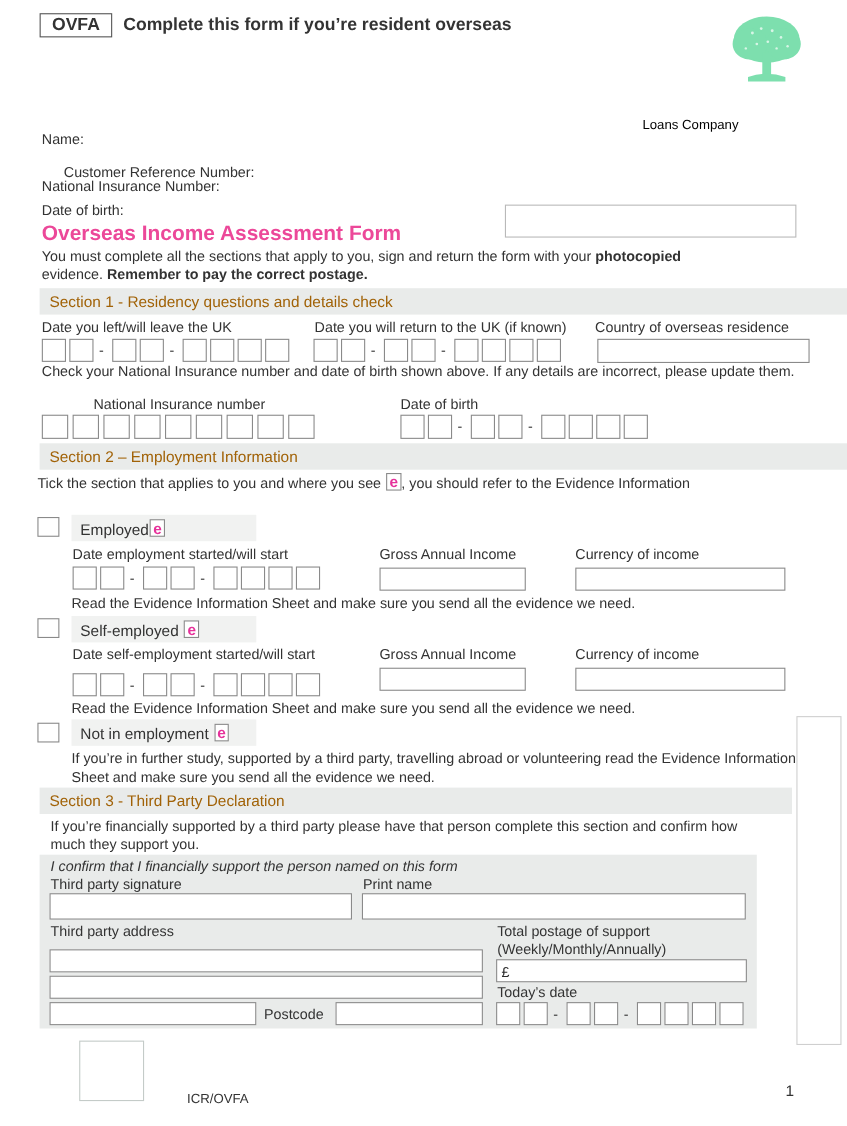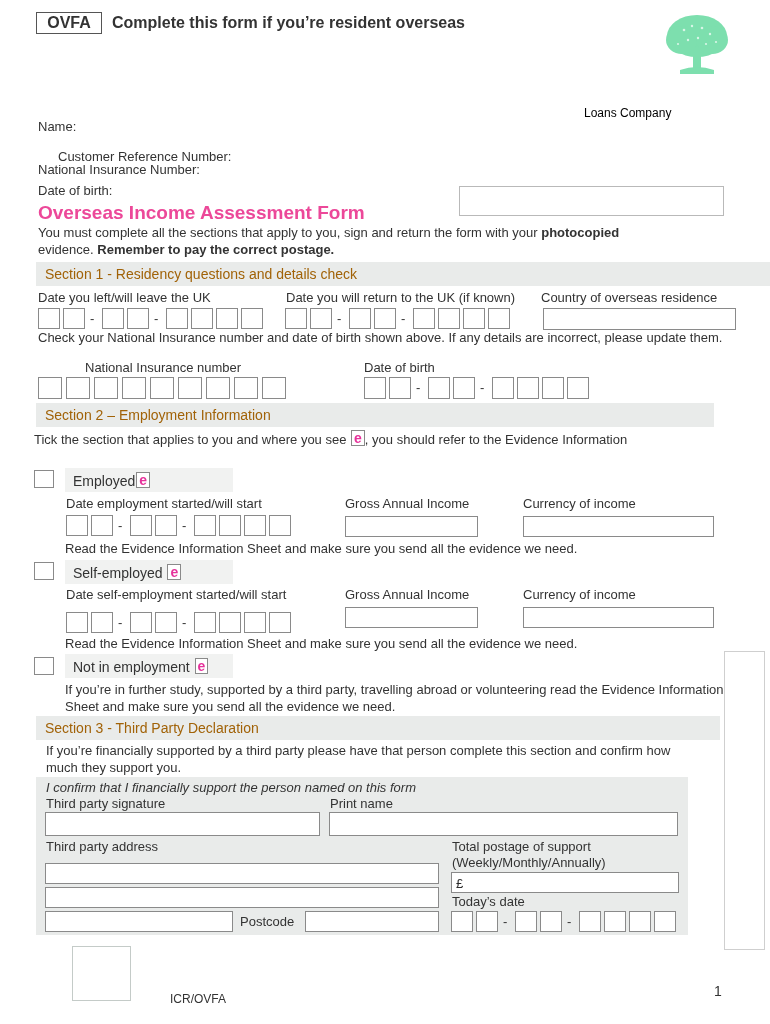--- a/index.html
+++ b/index.html
@@ -108,21 +108,21 @@
     <span class="dash" style="left: 52px; top: 3px;">-</span>
     <div class="cell" style="left: 64px; top: 0px; width: 22px; height: 22px;"></div>
     <div class="cell" style="left: 89px; top: 0px; width: 22px; height: 22px;"></div>
     <span class="dash" style="left: 116px; top: 3px;">-</span>
     <div class="cell" style="left: 128px; top: 0px; width: 22px; height: 22px;"></div>
     <div class="cell" style="left: 153px; top: 0px; width: 22px; height: 22px;"></div>
     <div class="cell" style="left: 178px; top: 0px; width: 22px; height: 22px;"></div>
     <div class="cell" style="left: 203px; top: 0px; width: 22px; height: 22px;"></div>
   </div>
 
-<div class="secbar" style="left:36px;top:403px;width:678px;height:24px;line-height:24px;">Section 2 – Employment Information</div>
+<div class="secbar" style="left:36px;top:403px;width:734px;height:24px;line-height:24px;">Section 2 – Employment Information</div>
 <div class="para" style="left:34px;top:430px;width:700px;">
   <span>Tick the section that applies to you and where you see</span> <span class="ebadge">e</span><span>, you should refer to the Evidence Information</span><br>
 </div>
 
 <div class="chk" style="left:34px;top:470px;"></div>
 <div class="optbar" style="left:65px;top:468px;width:168px;height:24px;">
   <span>Employed</span><span class="ebadge">e</span>
 </div>
 <div class="lbl" style="left:66px;top:496px;">Date employment started/will start</div>
 <div class="lbl" style="left:345px;top:496px;">Gross Annual Income</div>

